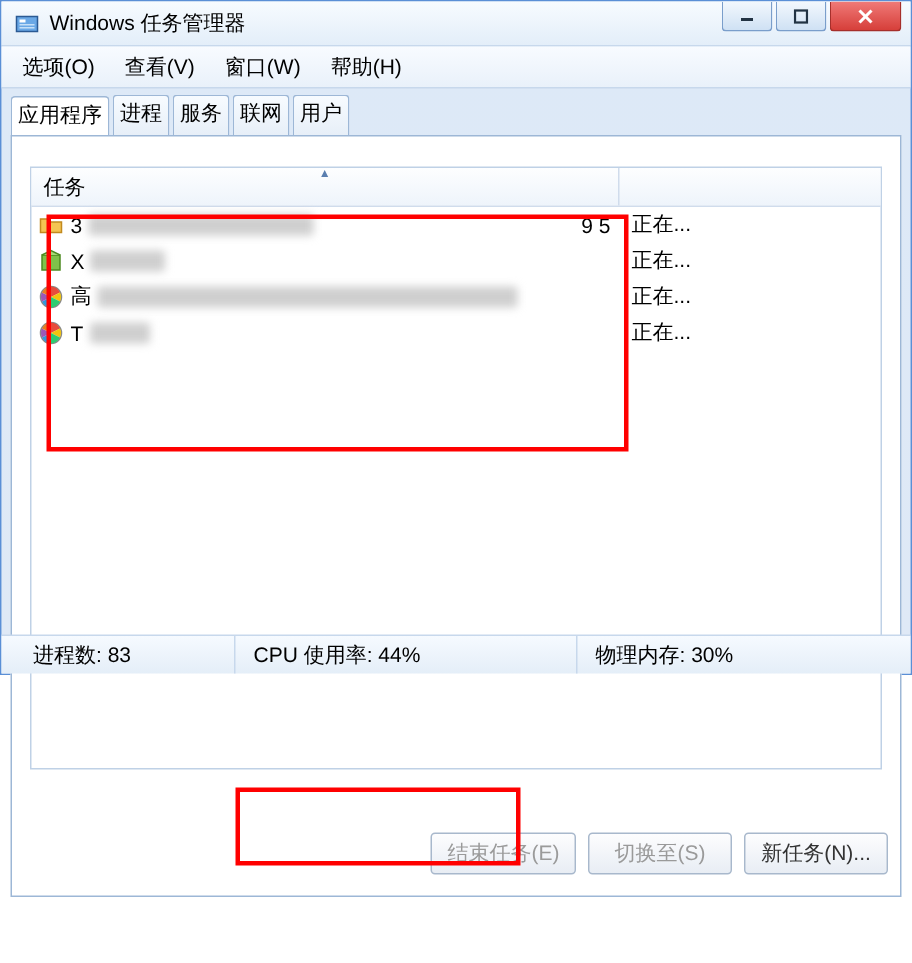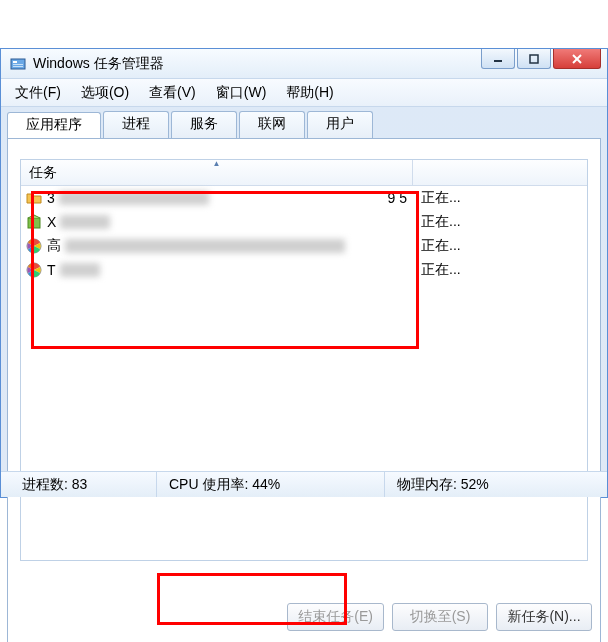--- a/index.html
+++ b/index.html
@@ -1,28 +1,28 @@
 <!DOCTYPE html>
 <html><head>
 <meta charset="utf-8">
 <style>
   * { box-sizing: border-box; font-family: "Microsoft YaHei", "Segoe UI", Tahoma, sans-serif; }
   body { margin: 0; background: #fff; width: 608px; height: 642px; overflow: hidden; }
-  .window { width: 608px; height: 450px; border: 1px solid #5a8fd6; background: linear-gradient(#eaf3fb,#dde9f7 40px,#dfe9f6); position: relative; margin-top: 48px; }
+  .window { width: 608px; height: 450px; border: 1px solid #5a8fd6; background: linear-gradient(#eaf3fb,#dde9f7 40px,#dfe9f6); position: relative; }
   .titlebar { height: 30px; display: flex; align-items: center; padding: 0 4px; background: linear-gradient(#f7fbff,#e3eef9); border-bottom: 1px solid #c7d8ec; }
   .titlebar .app-icon { width: 18px; height: 18px; margin: 0 6px 0 4px; display: inline-flex; align-items: center; justify-content: center; }
   .titlebar .title { font-size: 14px; color: #000; }
   .win-controls { position: absolute; right: 6px; top: 0; display: flex; gap: 2px; }
   .win-btn { width: 34px; height: 20px; border: 1px solid #7a9ecb; border-top: none; border-radius: 0 0 3px 3px; background: linear-gradient(#f3f8fd,#cfe1f4); display: flex; align-items: center; justify-content: center; font-size: 11px; color: #234; }
   .win-btn.close { width: 48px; background: linear-gradient(#f07a78,#d63f3a); border-color: #a62f2b; color: #fff; font-weight: bold; font-size: 12px; }
   .menubar { height: 28px; display: flex; align-items: center; padding: 0 4px; background: linear-gradient(#f8fbff,#e9f1fa); border-bottom: 1px solid #c7d8ec; }
   .menu-item { padding: 3px 10px; font-size: 14px; color: #000; cursor: default; }
   .tabs-outer { padding: 4px 6px 0 6px; }
   .tabs { display: flex; gap: 0; }
-  .tab { border: 1px solid #9db7d6; border-bottom: none; border-radius: 3px 3px 0 0; padding: 3px 18px 4px; font-size: 14px; background: linear-gradient(#f7fbff,#e7eff8); margin-right: 2px; cursor: default; }
+  .tab { border: 1px solid #9db7d6; border-bottom: none; border-radius: 3px 3px 0 0; padding: 3px 4px 4px; font-size: 14px; background: linear-gradient(#f7fbff,#e7eff8); margin-right: 2px; cursor: default; }
   .tab.active { background: #fff; position: relative; top: 1px; padding-bottom: 5px; }
   .content-panel { border: 1px solid #9db7d6; background: #fff; margin: 0 6px 0 6px; height: 508px; position: relative; padding: 20px 12px 12px 12px; }
   .listview { border: 1px solid #bfd1e6; height: 402px; background: #fff; position: relative; }
   .lv-header { display: flex; height: 26px; background: linear-gradient(#fdfeff,#eef4fb); border-bottom: 1px solid #d0dcec; }
   .lv-header .col { border-right: 1px solid #d0dcec; padding: 3px 8px; font-size: 14px; display: flex; align-items: center; }
   .col-task { width: 392px; position: relative; }
   .col-status { flex: 1; }
   .sort-ind { position: absolute; left: 50%; top: -1px; transform: translateX(-50%); font-size: 8px; color: #5a7fb0; }
   .lv-rows { }
   .row { display: flex; height: 24px; align-items: center; font-size: 14px; }
@@ -72,21 +72,20 @@
       <div class="win-btn close">
           <svg width="12" height="10">
             <line x1="2" y1="1" x2="10" y2="9" stroke="#fff" stroke-width="2"></line>
             <line x1="10" y1="1" x2="2" y2="9" stroke="#fff" stroke-width="2"></line>
           </svg>
         </div>
     </div>
   </div>
 
   <div class="menubar">
-    <div class="menu-item">文件(F)</div>
     <div class="menu-item">选项(O)</div>
     <div class="menu-item">查看(V)</div>
     <div class="menu-item">窗口(W)</div>
     <div class="menu-item">帮助(H)</div>
   </div>
 
   <div class="tabs-outer">
     <div class="tabs">
       <div class="tab active">应用程序</div>
       <div class="tab">进程</div>
@@ -181,16 +180,16 @@
       <div class="btn">新任务(N)...</div>
     </div>
   </div>
 
   <div class="highlight-box hb1"></div>
   <div class="highlight-box hb2"></div>
 
   <div class="statusbar">
     <div class="status-cell">进程数: 83</div>
     <div class="status-cell">CPU 使用率: 44%</div>
-    <div class="status-cell" style="border-right:none">物理内存: 52%</div>
+    <div class="status-cell" style="border-right:none">物理内存: 30%</div>
   </div>
 
 </div>
 
 </body></html>

